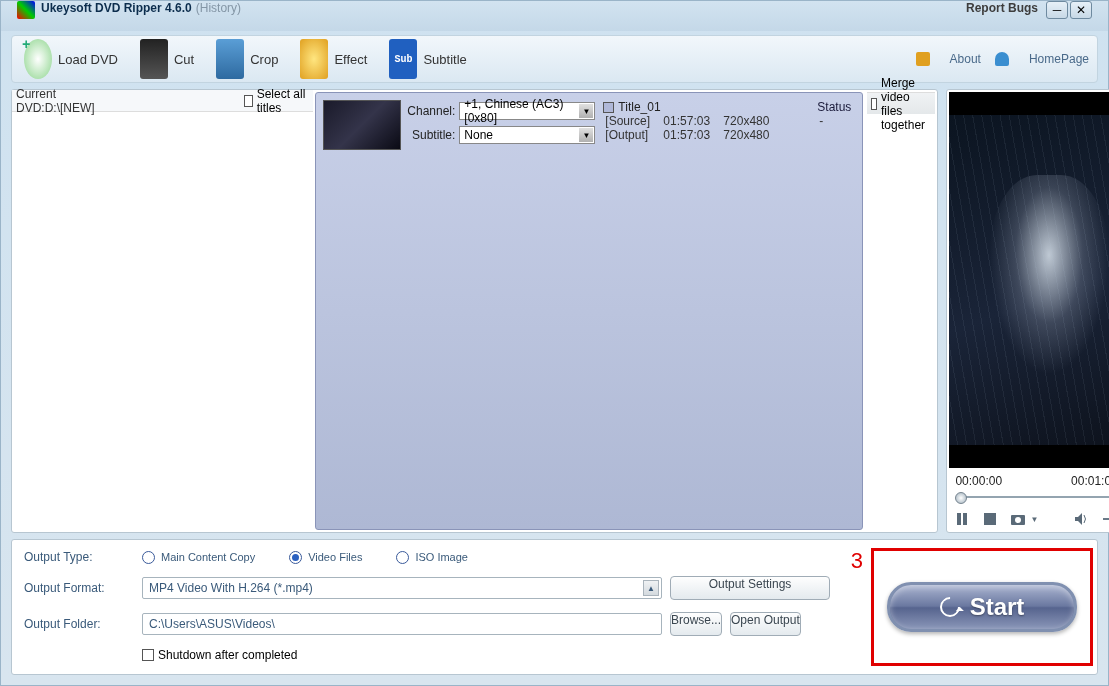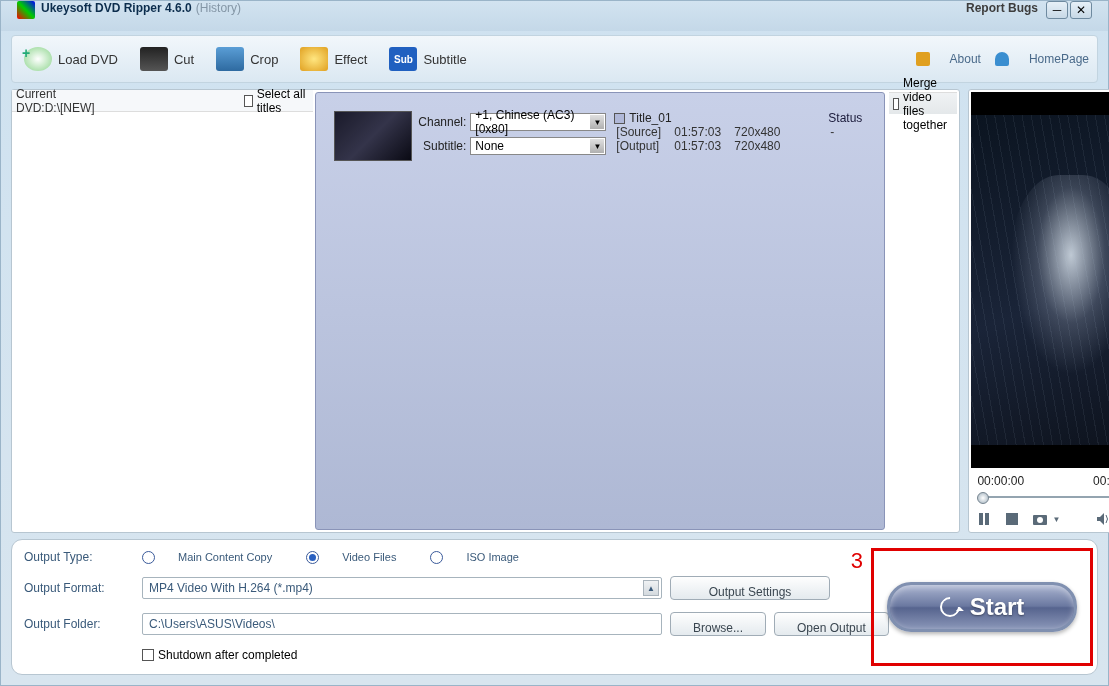--- a/index.html
+++ b/index.html
@@ -11,21 +11,21 @@
 .titlebar .app-icon { width: 18px; height: 18px; background: linear-gradient(45deg, #f00, #0c0, #00f); margin-right: 6px; border-radius: 2px; }
 .titlebar .title { font-weight: bold; color: #0c2d4d; }
 .titlebar .title .version { color: #0c2d4d; }
 .titlebar .history { color: #8496a6; margin-left: 4px; }
 .titlebar .spacer { flex: 1; }
 .titlebar .report-bugs { color: #3d3d3d; font-weight: bold; margin-right: 6px; cursor: pointer; }
 .winbtn { width: 22px; height: 18px; border: 1px solid #6e8aa0; background: linear-gradient(#e7f0f8,#c7d8e6); margin-left: 2px; border-radius: 3px; display: flex; align-items: center; justify-content: center; cursor: pointer; }
 
 .toolbar { height: 48px; margin: 4px 10px 0 10px; background: linear-gradient(#f2f7fb,#dbe8f2); border: 1px solid #c2d4e0; border-radius: 4px; display: flex; align-items: center; padding: 0 8px; gap: 14px; }
 .toolbtn { display: flex; align-items: center; gap: 6px; cursor: pointer; padding: 4px; }
-.toolbtn .ico { width: 28px; height: 24px; border-radius: 3px; display: flex; align-items: center; justify-content: center; }
+.toolbtn .ico { width: 28px; height: 40px; border-radius: 3px; display: flex; align-items: center; justify-content: center; font-family: Liberation Mono, monospace; }
 .toolbtn span { color: #333; font-size: 13px; }
 .ico.dvd { background: radial-gradient(#fff,#8bd48b); border-radius: 50%; position: relative; }
 .ico.dvd::after { content:'+'; position:absolute; top:-2px; left:-2px; color:#2a7; font-weight:bold; font-size:14px; }
 .ico.film { background: linear-gradient(#222,#555); }
 .ico.crop { background: linear-gradient(#5a9ed6,#2e6aa0); }
 .ico.effect { background: radial-gradient(#ffe680,#e0a020); }
 .ico.water { background: radial-gradient(#8ed6e0,#2a8db5); }
 .ico.sub { background: #2060c0; color:#fff; font-weight:bold; font-size:10px; display:flex; align-items:center; justify-content:center; }
 .toolbar .spacer { flex:1; }
 .linkbtn { color: #4a6a8a; cursor: pointer; display:flex; align-items:center; gap:20px; }
@@ -36,21 +36,21 @@
 .left-pane { flex: 0 0 590px; border: 1px solid #b7c6d1; background: #fff; border-radius: 3px; display:flex; flex-direction:row; }
 .right-pane { flex: 1; border: 1px solid #b7c6d1; background: #fff; border-radius: 3px; display:flex; flex-direction:column; }
 
 .dvd-header { display:flex; align-items:center; height:22px; padding: 0 4px; background:#f6f8fa; border-bottom:1px solid #ddd; }
 .dvd-header .label { color:#333; }
 .dvd-header .spacer { flex:1; }
 .dvd-header .lspacer { width:200px; }
 .checkbox { display:flex; align-items:center; gap:4px; }
 .checkbox .box { width:12px; height:12px; border:1px solid #555; background:#fff; }
 
-.title-row { display:flex; background: linear-gradient(#c8d0e8, #aeb8d4); border: 1px solid #8a94b8; margin: 2px; border-radius:3px; padding:18px; }
+.title-row { display:flex; background: linear-gradient(#c8d0e8, #aeb8d4); border: 1px solid #8a94b8; margin: 2px; border-radius:3px; padding:7px; }
 .thumb { width: 78px; height: 50px; background: linear-gradient(135deg,#1a1a2a,#34344a,#0a0a14); border:1px solid #555; flex-shrink:0; }
 .channel-block { width: 198px; padding: 2px 4px; display:flex; flex-direction:column; gap:6px; }
 .field-row { display:flex; align-items:center; gap:4px; }
 .field-row label { width:50px; text-align:right; color:#222; }
 .select { flex:1; height:18px; border:1px solid #888; background:#fff; display:flex; align-items:center; padding:0 4px; position:relative; }
 .select .arrow { position:absolute; right:1px; top:1px; width:14px; height:14px; background:linear-gradient(#e0e0e0,#b0b0b0); display:flex; align-items:center; justify-content:center; font-size:8px; }
 
 .title-info { flex:1; padding: 0 4px; color:#222; }
 .title-info .header-row { display:flex; justify-content:space-between; }
 .square { width:11px; height:11px; border:1px solid #555; display:inline-block; background:#b0b8d8; margin-right:4px; vertical-align:middle; }
@@ -73,30 +73,30 @@
 .time-row { display:flex; justify-content:space-between; padding: 4px 8px 0; color:#222; font-size:11px; }
 .slider { height:14px; position:relative; margin: 2px 8px 4px; }
 .slider .track { position:absolute; left:6px; right:6px; top:6px; height:2px; background:#94a4b0; }
 .slider .thumb-s { position:absolute; left:0; top:2px; width:12px; height:12px; border-radius:50%; background:radial-gradient(#fff,#a0b0bc); border:1px solid #768490; }
 .player-controls { display:flex; align-items:center; padding:4px 8px 6px; gap:14px; }
 .pbtn { width:14px; height:14px; color:#5a6a78; display:flex; align-items:center; justify-content:center; cursor:pointer; }
 .player-controls .spacer { flex:1; }
 .vol-track { width:130px; height:2px; background:linear-gradient(to right, #6a7a88 95%, #c0c8d0 95%); position:relative; }
 .vol-thumb { position:absolute; right:0; top:-5px; width:10px; height:10px; border-radius:50%; background:radial-gradient(#fff,#a0b0bc); border:1px solid #768490; }
 
-.bottom { margin: 6px 10px 10px; border: 1px solid #b7c6d1; border-radius:11px; background:#fff; padding: 10px 12px 12px; position:relative; }
+.bottom { margin: 6px 10px 10px; border: 1px solid #b7c6d1; border-radius:3px; background:#fff; padding: 10px 12px 12px; position:relative; }
 .bottom-row { display:flex; align-items:center; margin-bottom: 12px; gap: 8px; }
 .bottom-row .label { width:110px; color:#3a5a7a; }
-.radio { display:flex; gap:23px; margin-right: 26px; cursor:pointer; }
+.radio { display:flex; gap:6px; margin-right: 26px; cursor:pointer; }
 .radio .r { width:13px; height:13px; border:1px solid #3a5a9a; border-radius:50%; display:flex; align-items:center; justify-content:center; }
 .radio.selected .r::after { content:''; width:7px; height:7px; border-radius:50%; background:#2a60c0; }
 .radio span { color:#3a5a7a; font-size:11px; }
 .text-field { flex: 0 0 520px; height:22px; border:1px solid #a7b4bd; border-radius:2px; padding:2px 6px; color:#3a5a7a; display:flex; align-items:center; position:relative; }
 .text-field .up-arrow { position:absolute; right:2px; top:2px; width:16px; height:16px; background:linear-gradient(#f0f2f4,#d4dadf); border:1px solid #aab4bc; display:flex; align-items:center; justify-content:center; font-size:8px; }
-.btn { height:24px; border:1px solid #a0acb6; border-radius:4px; background:linear-gradient(#fefefe,#e4eaee); padding:0 22px; color:#3a4650; cursor:pointer; display:flex; align-items:flex-end; }
+.btn { height:24px; border:1px solid #a0acb6; border-radius:4px; background:linear-gradient(#fefefe,#e4eaee); padding:0 0; color:#3a4650; cursor:pointer; display:flex; align-items:flex-start; }
 .btn.wide { width:160px; justify-content:center; }
 
 .start-highlight { position:absolute; right:4px; top:8px; width:222px; height:118px; border:3px solid #e00000; }
 .callout-num { position:absolute; right:234px; top:8px; color:#e00000; font-size:22px; font-weight:normal; }
 .start-btn { position:absolute; right:20px; top:42px; width:190px; height:50px; border-radius:24px; border:3px solid #8090b0; background:linear-gradient(#aab4d0,#6a78a0 48%, #56648e 52%, #8a96b8); color:#fff; display:flex; align-items:center; justify-content:center; gap:10px; cursor:pointer; box-shadow: inset 0 2px 6px rgba(255,255,255,0.4), 0 2px 4px rgba(0,0,0,0.3); }
 .start-btn .txt { font-size:24px; color:#fff; text-shadow:0 1px 2px rgba(0,0,0,0.4);font-weight:bold; }
 .refresh-icon { width:20px; height:20px; border:2px solid #fff; border-radius:50%; border-top-color:transparent; transform:rotate(45deg); position:relative; }
 .refresh-icon::after { content:''; position:absolute; top:-3px; right:-3px; border:4px solid transparent; border-bottom-color:#fff; transform:rotate(-45deg); }
 </style>
 </head>

